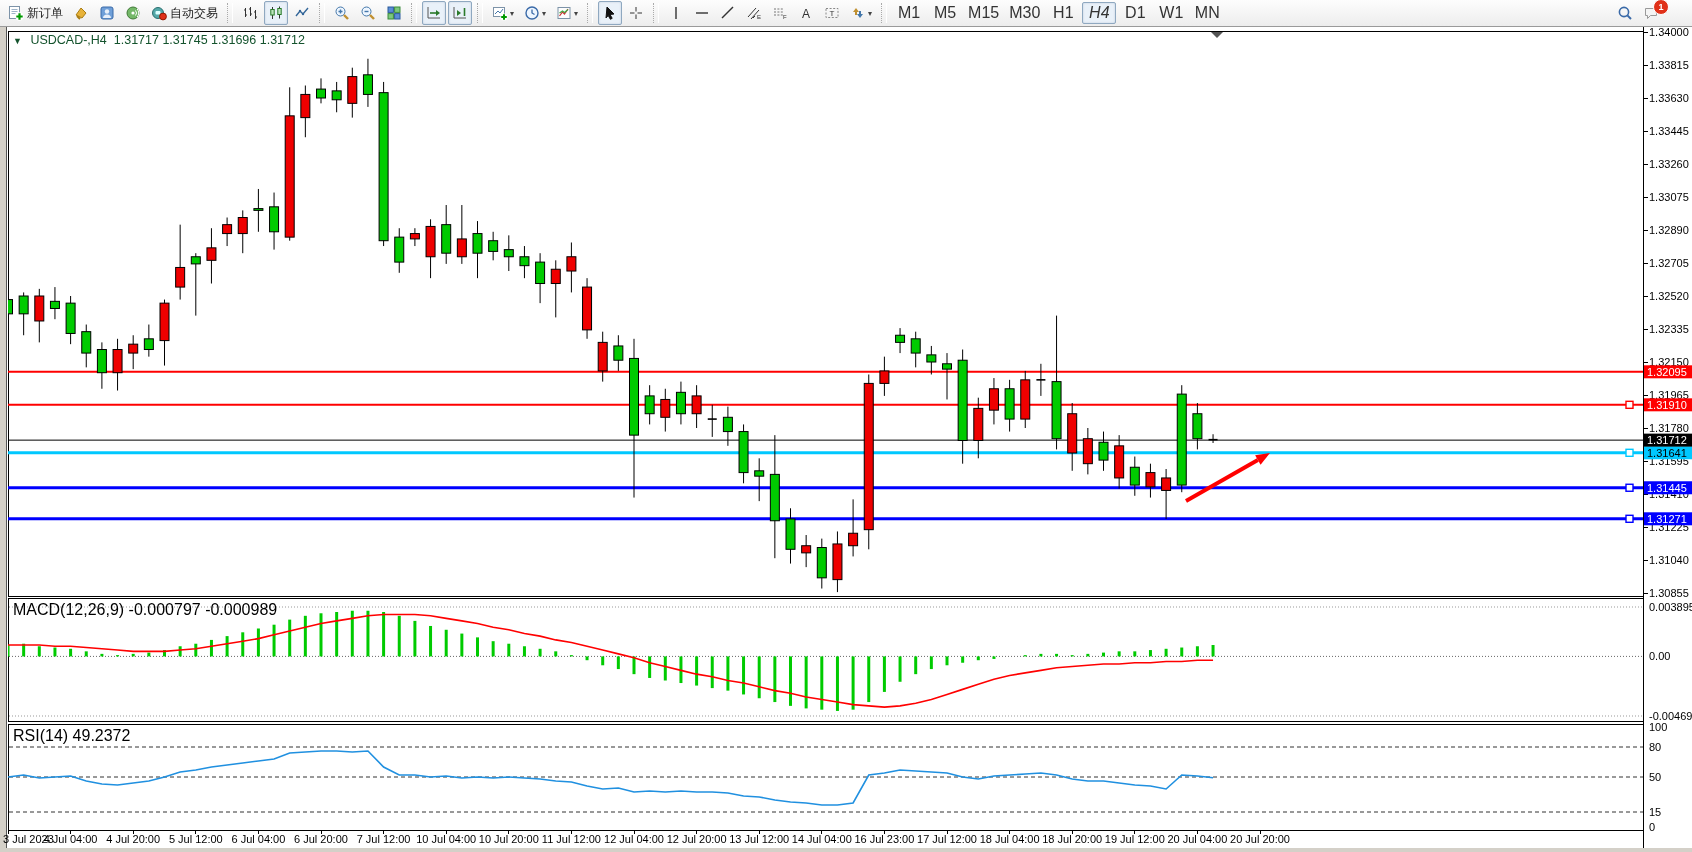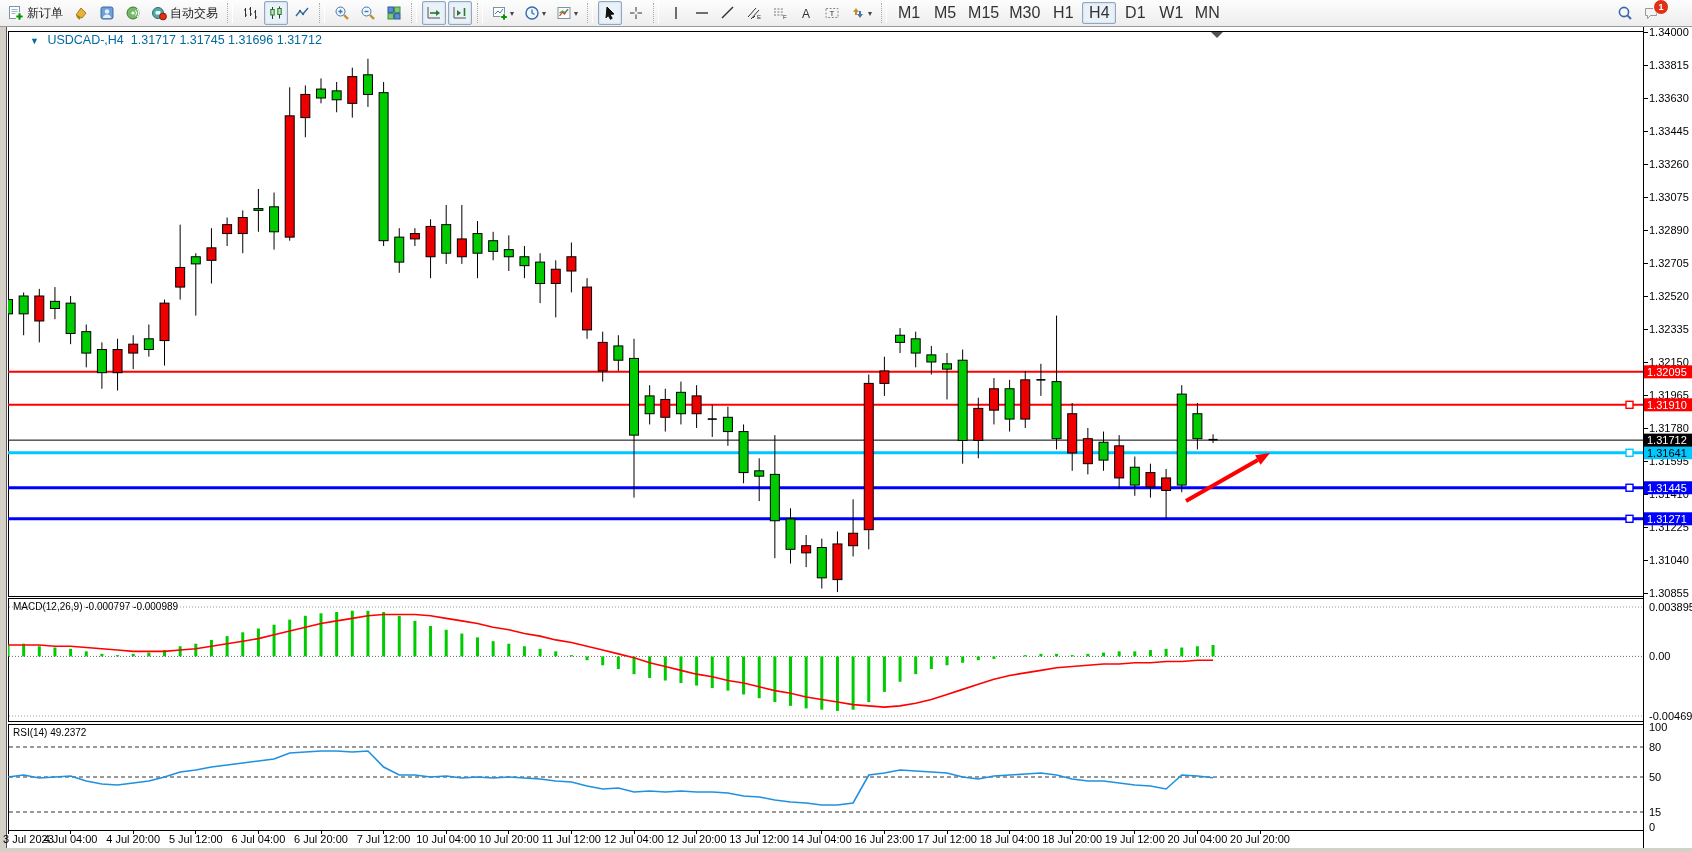--- a/index.html
+++ b/index.html
@@ -6,32 +6,32 @@
   .stage{position:relative;width:1692px;height:852px;background:#fff;overflow:hidden;
          font-family:"Liberation Sans",sans-serif;-webkit-font-smoothing:antialiased;}
   
   .toolbar{position:absolute;left:0;top:0;width:1692px;height:27px;
            background:linear-gradient(#fdfdfd,#ededed);border-bottom:1px solid #9a9a9a;
            display:flex;align-items:center;padding-left:3px;box-sizing:border-box;z-index:5;}
   .tb-btn{height:22px;display:inline-flex;align-items:center;justify-content:center;
           padding:0 3px;margin:0 1px;border:1px solid transparent;border-radius:2px;
           font-size:12px;color:#222;white-space:nowrap;cursor:default;}
   .tb-btn .lbl{margin-left:3px;}
-  .tb-btn.active{border:1px solid #8fa8c0;background:#e9f1f9;box-shadow:inset 0 0 2px #b9c9d9;}
+  .tb-btn.active{border:1px solid #8fa8c0;background:#e9f1f9;box-shadow:inset 0 0 2px #b9c9d9;font-style:italic;}
   .tb-btn .dd{font-size:8px;color:#444;margin-left:2px;}
   .tb-sep{width:4px;height:20px;margin:0 4px;border-left:1px dotted #aaa;border-right:1px solid #fff;}
   .tb-tf{font-size:16px;color:#333;height:20px;min-width:26px;}
   .tb-right{margin-left:auto;display:flex;align-items:center;padding-right:12px;}
   .badge{position:relative;left:-6px;top:-6px;background:#e03018;color:#fff;border-radius:50%;
          width:14px;height:14px;font-size:9px;display:inline-flex;align-items:center;justify-content:center;
          border:1px solid #fff;font-weight:bold;}
   
-  .chart-title{position:absolute;left:30px;top:33px;font-size:12.5px;color:#0369a1;z-index:3;}
+  .chart-title{position:absolute;left:13px;top:33px;font-size:12.5px;color:#14532d;z-index:3;}
   .chart-title .tri{font-size:9px;margin-right:5px;}
-  .ind-label{position:absolute;font-size:10px;color:#000;z-index:3;}
+  .ind-label{position:absolute;font-size:16px;color:#000;z-index:3;}
   svg text{font-family:"Liberation Sans",sans-serif;}
 </style>
 </head>
 <body>
 
 <div class="stage">
 
   <div class="toolbar" id="toolbar">
       <div class="tb-btn">
         <span style="display: inline-flex;">

